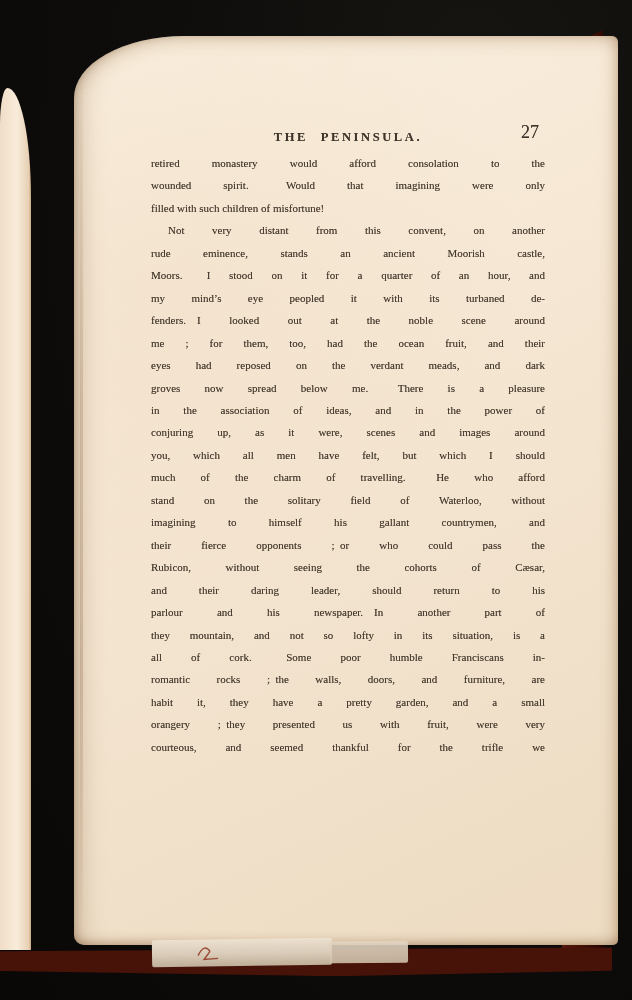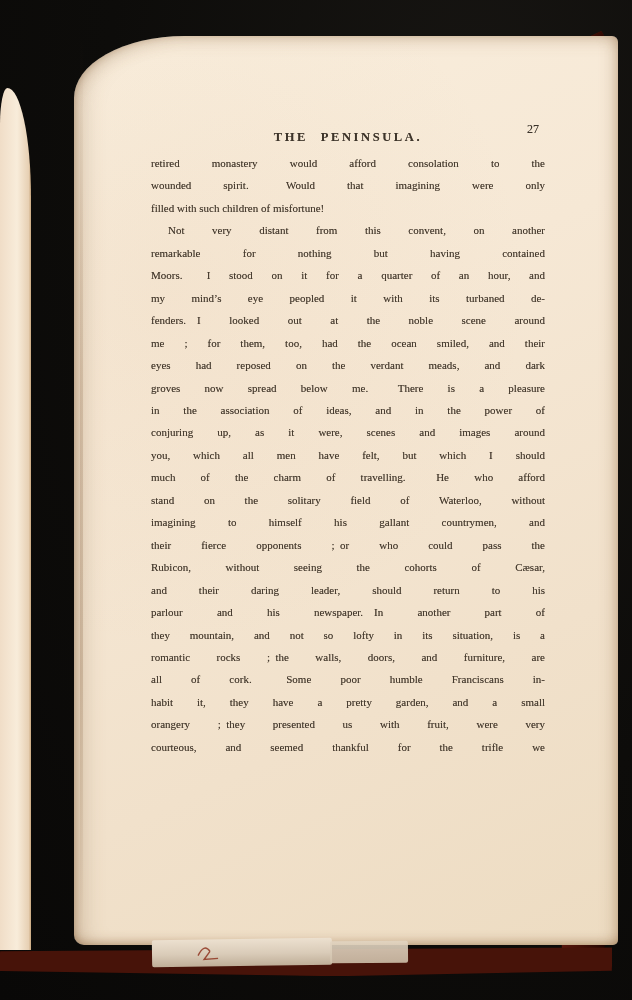--- a/index.html
+++ b/index.html
@@ -95,21 +95,21 @@
   .header-row{
     position:absolute;left:77px;top:90px;width:394px;height:22px;
     display:flex;align-items:center;justify-content:center;
     color:var(--ink,#43382c);
   }
   .title{
     font-size:12.5px;font-weight:700;letter-spacing:2.6px;word-spacing:7px;
     color:#3d342a;text-shadow:0 0 .4px rgba(61,52,42,.5);
   }
   .pnum{
-    position:absolute;right:6px;top:-4px;font-size:12px;color:#3b332a;
+    position:absolute;right:6px;top:-4px;font-size:18px;color:#3b332a;
     text-shadow:0 0 .4px rgba(59,51,42,.5);
   }
   .body-block{
     position:absolute;left:77px;top:116px;width:394px;
     font-size:11px;line-height:22.45px;color:var(--ink,#43382c);
     text-shadow:0 0 .45px rgba(67,56,44,.55);
   }
   .bl{text-align:justify;text-align-last:justify;white-space:normal;}
   .bl.end{text-align-last:left;}
   .bl.ind{padding-left:17px;}
@@ -142,40 +142,40 @@
     <div class="header-row">
       <span class="title">THE PENINSULA.</span>
       <span class="pnum">27</span>
     </div>
 
     <div class="body-block">
         <div class="bl"><span>retired monastery would afford consolation to the</span></div>
         <div class="bl"><span>wounded spirit.  Would that imagining were only</span></div>
         <div class="bl end"><span>filled with such children of misfortune!</span></div>
         <div class="bl ind"><span>Not very distant from this convent, on another</span></div>
-        <div class="bl"><span>remarkable for nothing but having contained</span></div>
+        <div class="bl"><span>rude eminence, stands an ancient Moorish castle,</span></div>
         <div class="bl"><span>Moors.  I stood on it for a quarter of an hour, and</span></div>
         <div class="bl"><span>my mind’s eye peopled it with its turbaned de-</span></div>
         <div class="bl"><span>fenders.  I looked out at the noble scene around</span></div>
-        <div class="bl"><span>me ; for them, too, had the ocean smiled, and their</span></div>
+        <div class="bl"><span>me ; for them, too, had the ocean fruit, and their</span></div>
         <div class="bl"><span>eyes had reposed on the verdant meads, and dark</span></div>
         <div class="bl"><span>groves </span><span class="it">now</span><span> spread below </span><span class="it">me</span><span>.  There is a pleasure</span></div>
         <div class="bl"><span>in the association of ideas, and in the power of</span></div>
         <div class="bl"><span>conjuring up, as it were, scenes and images around</span></div>
         <div class="bl"><span>you, which all men have felt, but which I should</span></div>
         <div class="bl"><span>much of the charm of travelling.  He who afford</span></div>
         <div class="bl"><span>stand on the solitary field of Waterloo, without</span></div>
         <div class="bl"><span>imagining to himself his gallant countrymen, and</span></div>
         <div class="bl"><span>their fierce opponents ; or who could pass the</span></div>
         <div class="bl"><span>Rubicon, without seeing the cohorts of Cæsar,</span></div>
         <div class="bl"><span>and their daring leader, should return to his</span></div>
         <div class="bl"><span>parlour and his newspaper.  In another part of</span></div>
         <div class="bl"><span>they mountain, and not so lofty in its situation, is a</span></div>
+        <div class="bl"><span>all of cork.  Some poor humble Franciscans in-</span></div>
         <div class="bl"><span>romantic rocks ; the walls, doors, and furniture, are</span></div>
-        <div class="bl"><span>all of cork.  Some poor humble Franciscans in-</span></div>
         <div class="bl"><span>habit it, they have a pretty garden, and a small</span></div>
         <div class="bl"><span>orangery ; they presented us with fruit, were very</span></div>
         <div class="bl"><span>courteous, and seemed thankful for the trifle we</span></div>
       </div>
   </div>
 
   <div class="cover-bottom"></div>
 
   <div class="ribbon">
     <svg width="180" height="27" viewBox="0 0 180 27">

